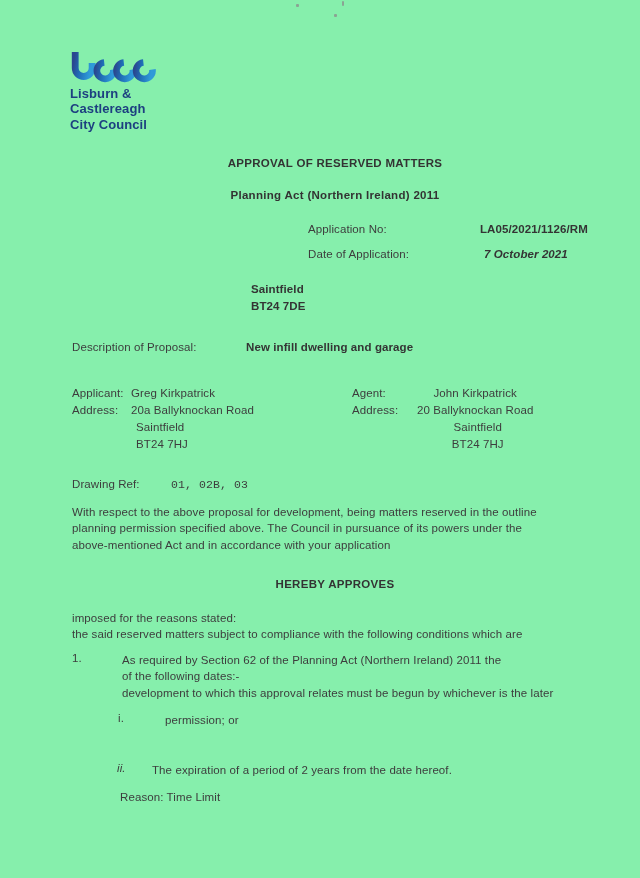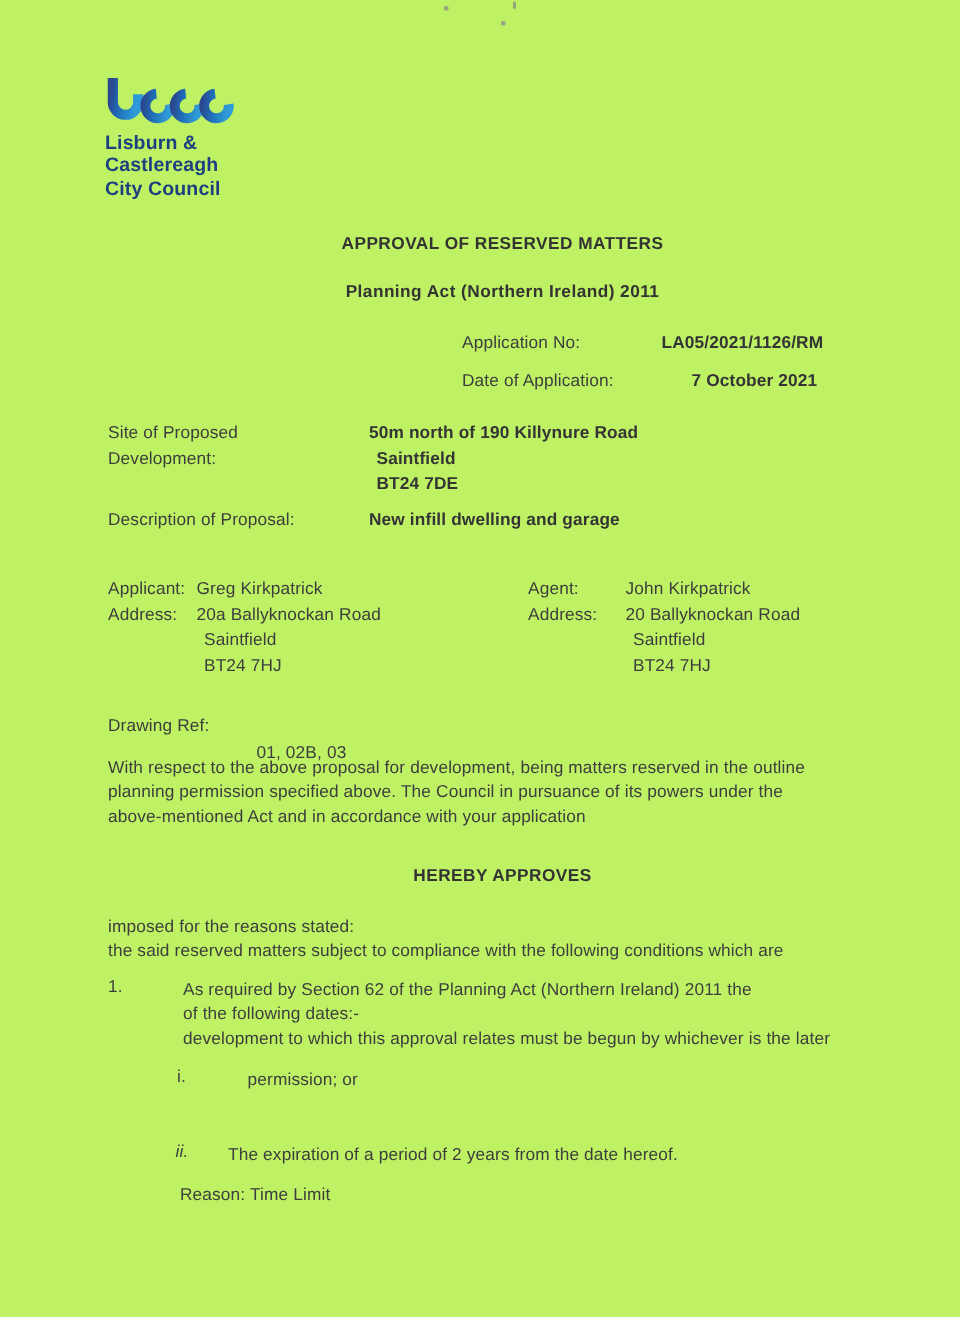--- a/index.html
+++ b/index.html
@@ -1,37 +1,37 @@
 <!DOCTYPE html>
 <html><head>
 <meta charset="utf-8">
 <style>
   * { margin:0; padding:0; box-sizing:border-box; }
   html,body { background:#e8e8e8; }
   .page {
     position:relative;
     width:640px; height:878px;
     margin:0 auto;
-    background:#bef264;
+    background:#86efac;
     font-family:"Liberation Sans","DejaVu Sans",sans-serif;
     color:#3d3d3d;
     font-size:11.5px;
     letter-spacing:0.1px;
     overflow:hidden;
   }
   .abs { position:absolute; }
   .b { font-weight:bold; color:#343434; }
   .center { text-align:center; }
   .para { line-height:16.3px; }
   .addr-line { line-height:17px; white-space:nowrap; }
   .indent { padding-left:5px; }
   .doc-title { font-weight:bold; color:#333; letter-spacing:0.3px; }
   .artifact { position:absolute; background:#8b8b8b; border-radius:1px; opacity:0.75; }
   .logo-text div { font-weight:bold; font-size:13px; line-height:15.4px; letter-spacing:0.1px; }
-  .value-col { white-space:nowrap; }
+  .value-col { white-space:nowrap;margin-left:39px; }
 </style>
 </head>
 <body>
 
 <div class="page">
 
   <div class="artifact" style="left:296px;top:4px;width:3px;height:3px;"></div>
   <div class="artifact" style="left:334px;top:14px;width:3px;height:3px;"></div>
   <div class="artifact" style="left:342px;top:1px;width:2px;height:5px;"></div>
 
@@ -55,28 +55,23 @@
       <div>City Council</div>
     </div>
   </div>
 
   <div class="abs doc-title center" style="left:30px;top:157px;width:610px;">APPROVAL OF RESERVED MATTERS</div>
   <div class="abs doc-title center" style="left:30px;top:189px;width:610px;">Planning Act (Northern Ireland) 2011</div>
 
   <div class="abs" style="left:308px;top:223px;">Application No:</div>
   <div class="abs b value-col" style="left:441px;top:223px;">LA05/2021/1126/RM</div>
   <div class="abs" style="left:308px;top:248px;">Date of Application:</div>
-  <div class="abs b value-col" style="left:461px;top:248px;">7 October 2021</div>
+  <div class="abs b value-col" style="left:445px;top:248px;font-style:italic;">7 October 2021</div>
 
-  <div class="abs" style="left:72px;top:281px;">
-    <div class="addr-line">Site of Proposed</div>
-    <div class="addr-line">Development:</div>
-  </div>
   <div class="abs b" style="left:246px;top:281px;">
-    <div class="addr-line">50m north of 190 Killynure Road</div>
     <div class="addr-line indent">Saintfield</div>
     <div class="addr-line indent">BT24 7DE</div>
   </div>
 
   <div class="abs" style="left:72px;top:341px;">Description of Proposal:</div>
   <div class="abs b" style="left:246px;top:341px;">New infill dwelling and garage</div>
 
   <div class="abs" style="left:72px;top:385px;">
     <div class="addr-line">Applicant:</div>
     <div class="addr-line">Address:</div>
@@ -85,29 +80,29 @@
     <div class="addr-line">Greg Kirkpatrick</div>
     <div class="addr-line">20a Ballyknockan Road</div>
     <div class="addr-line indent">Saintfield</div>
     <div class="addr-line indent">BT24 7HJ</div>
   </div>
 
   <div class="abs" style="left:352px;top:385px;">
     <div class="addr-line">Agent:</div>
     <div class="addr-line">Address:</div>
   </div>
-  <div class="abs" style="left:417px;top:385px;">
+  <div class="abs" style="left:417px;top:385px;text-align:center;">
     <div class="addr-line">John Kirkpatrick</div>
     <div class="addr-line">20 Ballyknockan Road</div>
     <div class="addr-line indent">Saintfield</div>
     <div class="addr-line indent">BT24 7HJ</div>
   </div>
 
   <div class="abs" style="left:72px;top:478px;">Drawing Ref:</div>
-  <div class="abs" style="left:171px;top:496px;">01, 02B, 03</div>
+  <div class="abs" style="left:171px;top:478px;font-family:Liberation Mono, monospace;">01, 02B, 03</div>
 
   <div class="abs doc-title center" style="left:30px;top:578px;width:610px;">HEREBY APPROVES</div>
 
   <div class="abs para" style="left:72px;top:504px;width:505px;">
     <div>With respect to the above proposal for development, being matters reserved in the outline</div>
     <div>planning permission specified above. The Council in pursuance of its powers under the</div>
     <div>above-mentioned Act and in accordance with your application</div>
   </div>
 
   <div class="abs para" style="left:72px;top:610px;width:505px;">

